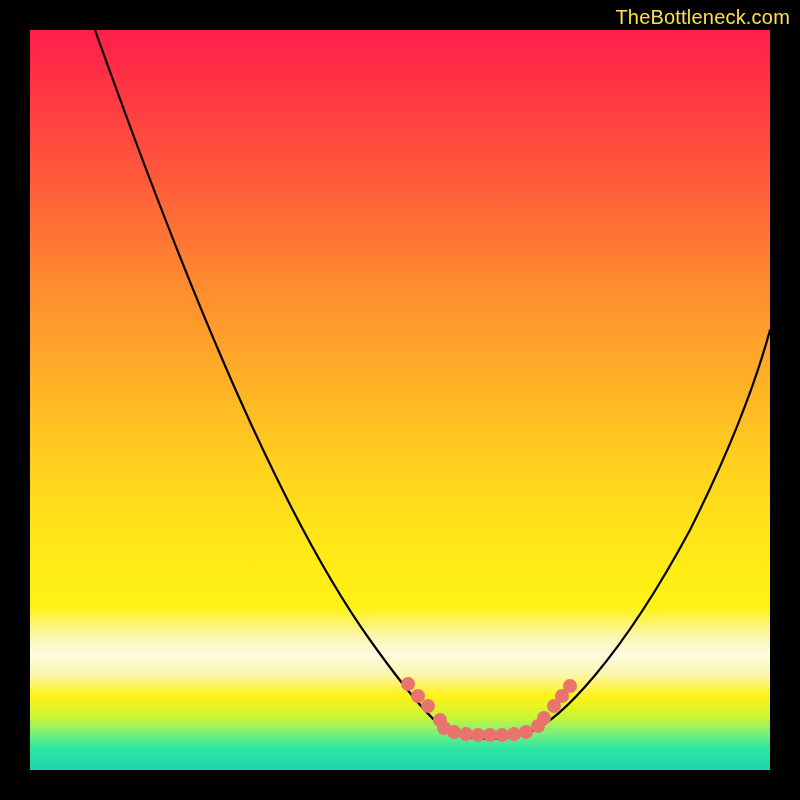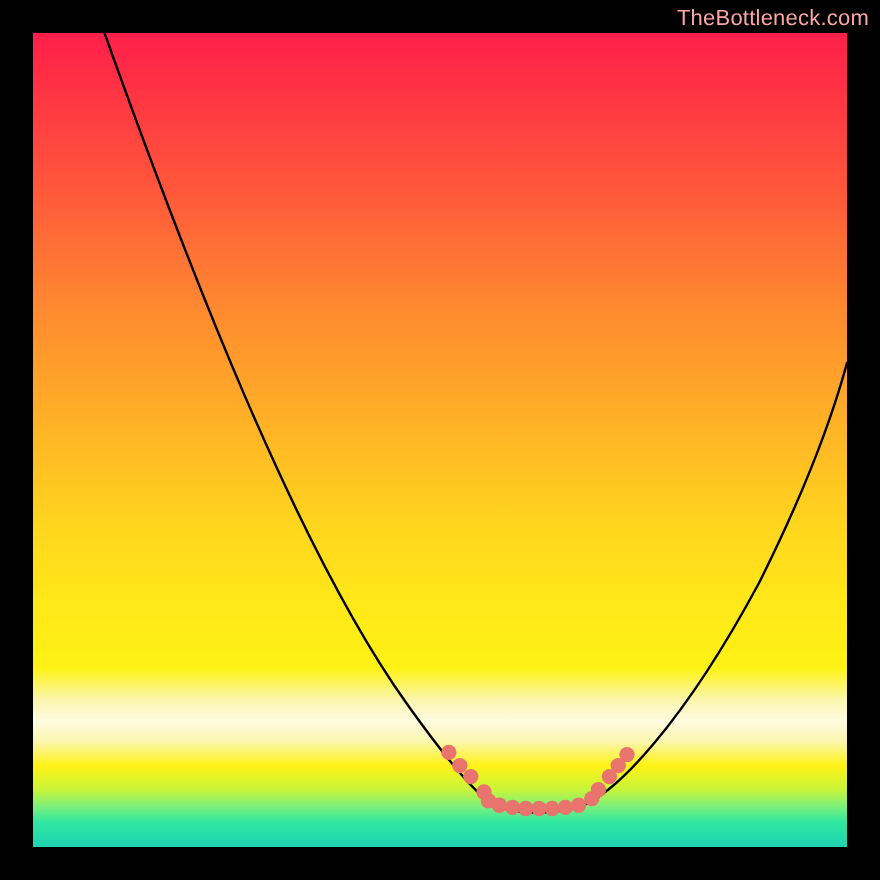--- a/index.html
+++ b/index.html
@@ -43,21 +43,21 @@
       #c7f53a 93%,
       #7ef07a 95%,
       #2fe6a2 97%,
       #1fd3b0 100%
     );
   }
   .watermark {
     position: absolute;
     top: 6px;
     right: 10px;
-    color: #fca5a5;
+    color: #fde047;
     font-size: 20px;
     font-weight: 500;
     letter-spacing: 0.2px;
     user-select: none;
   }
   svg.curve {
     position: absolute;
     left: 0;
     top: 0;
     width: 740px;

